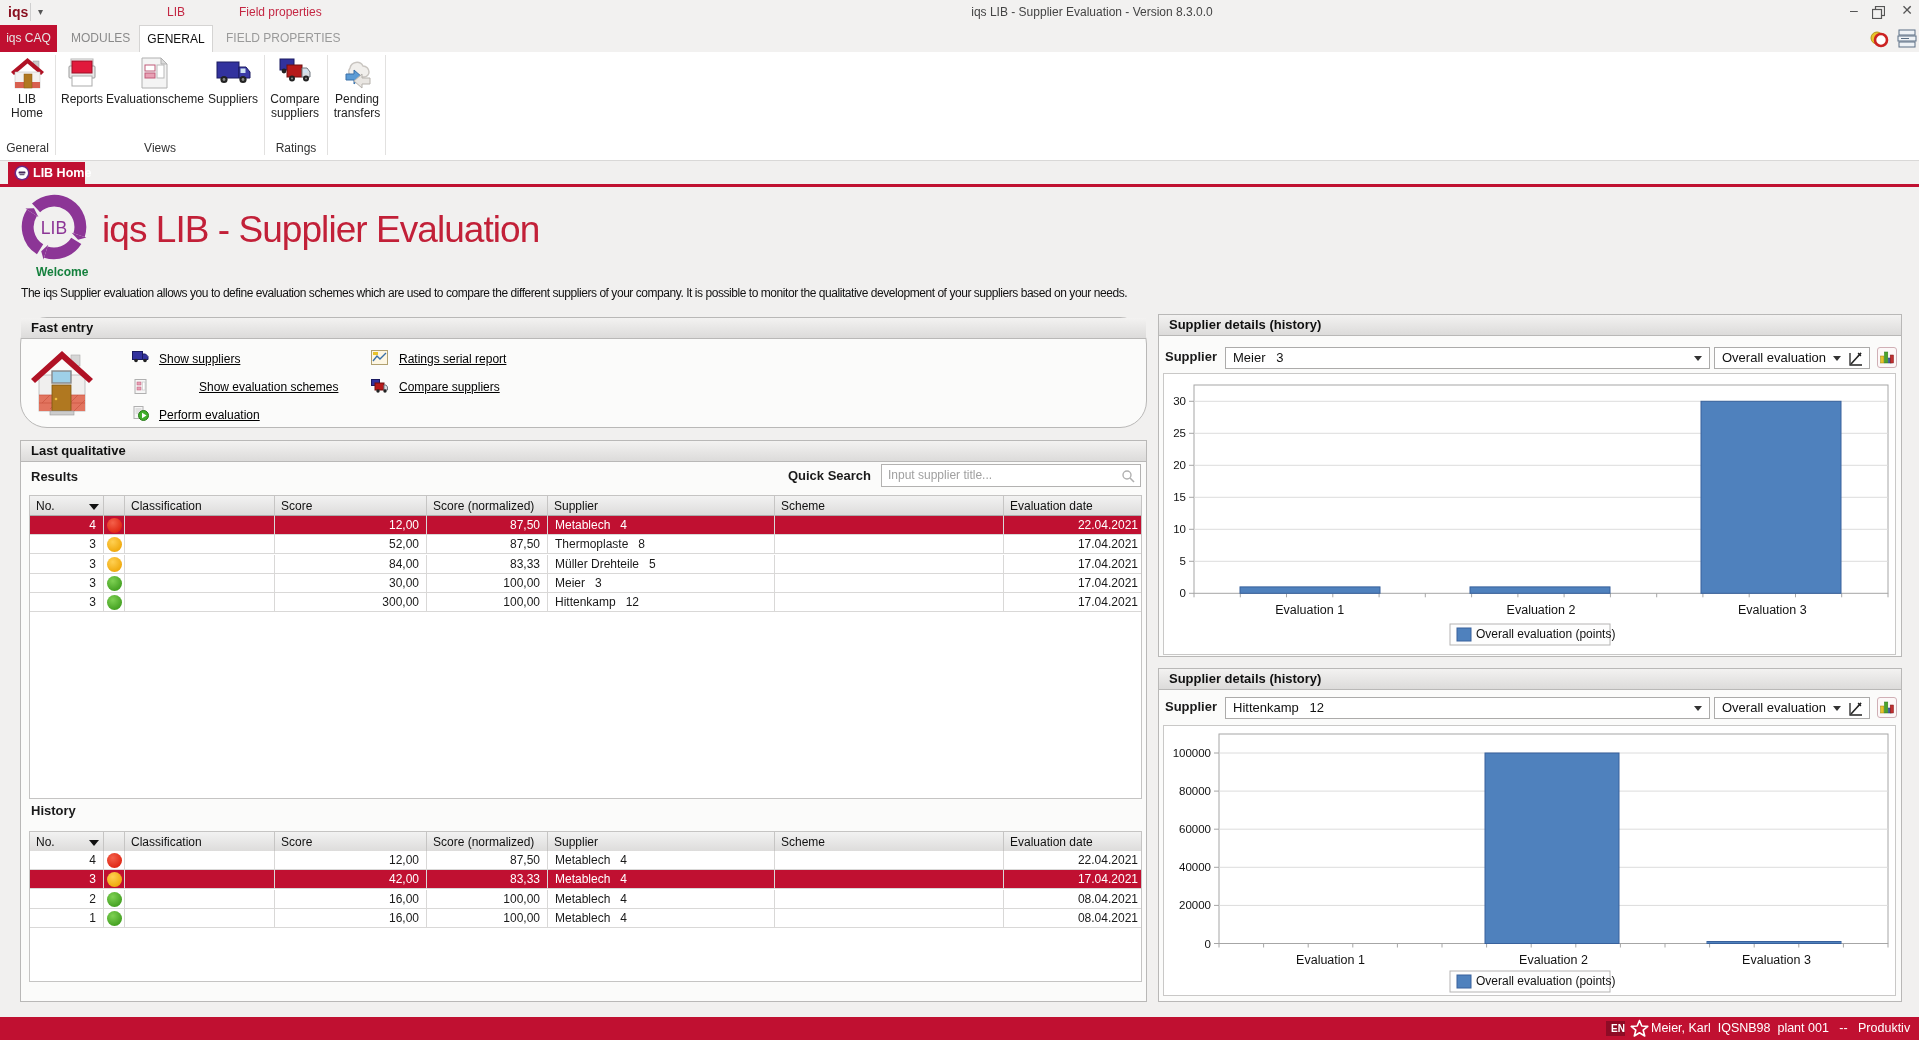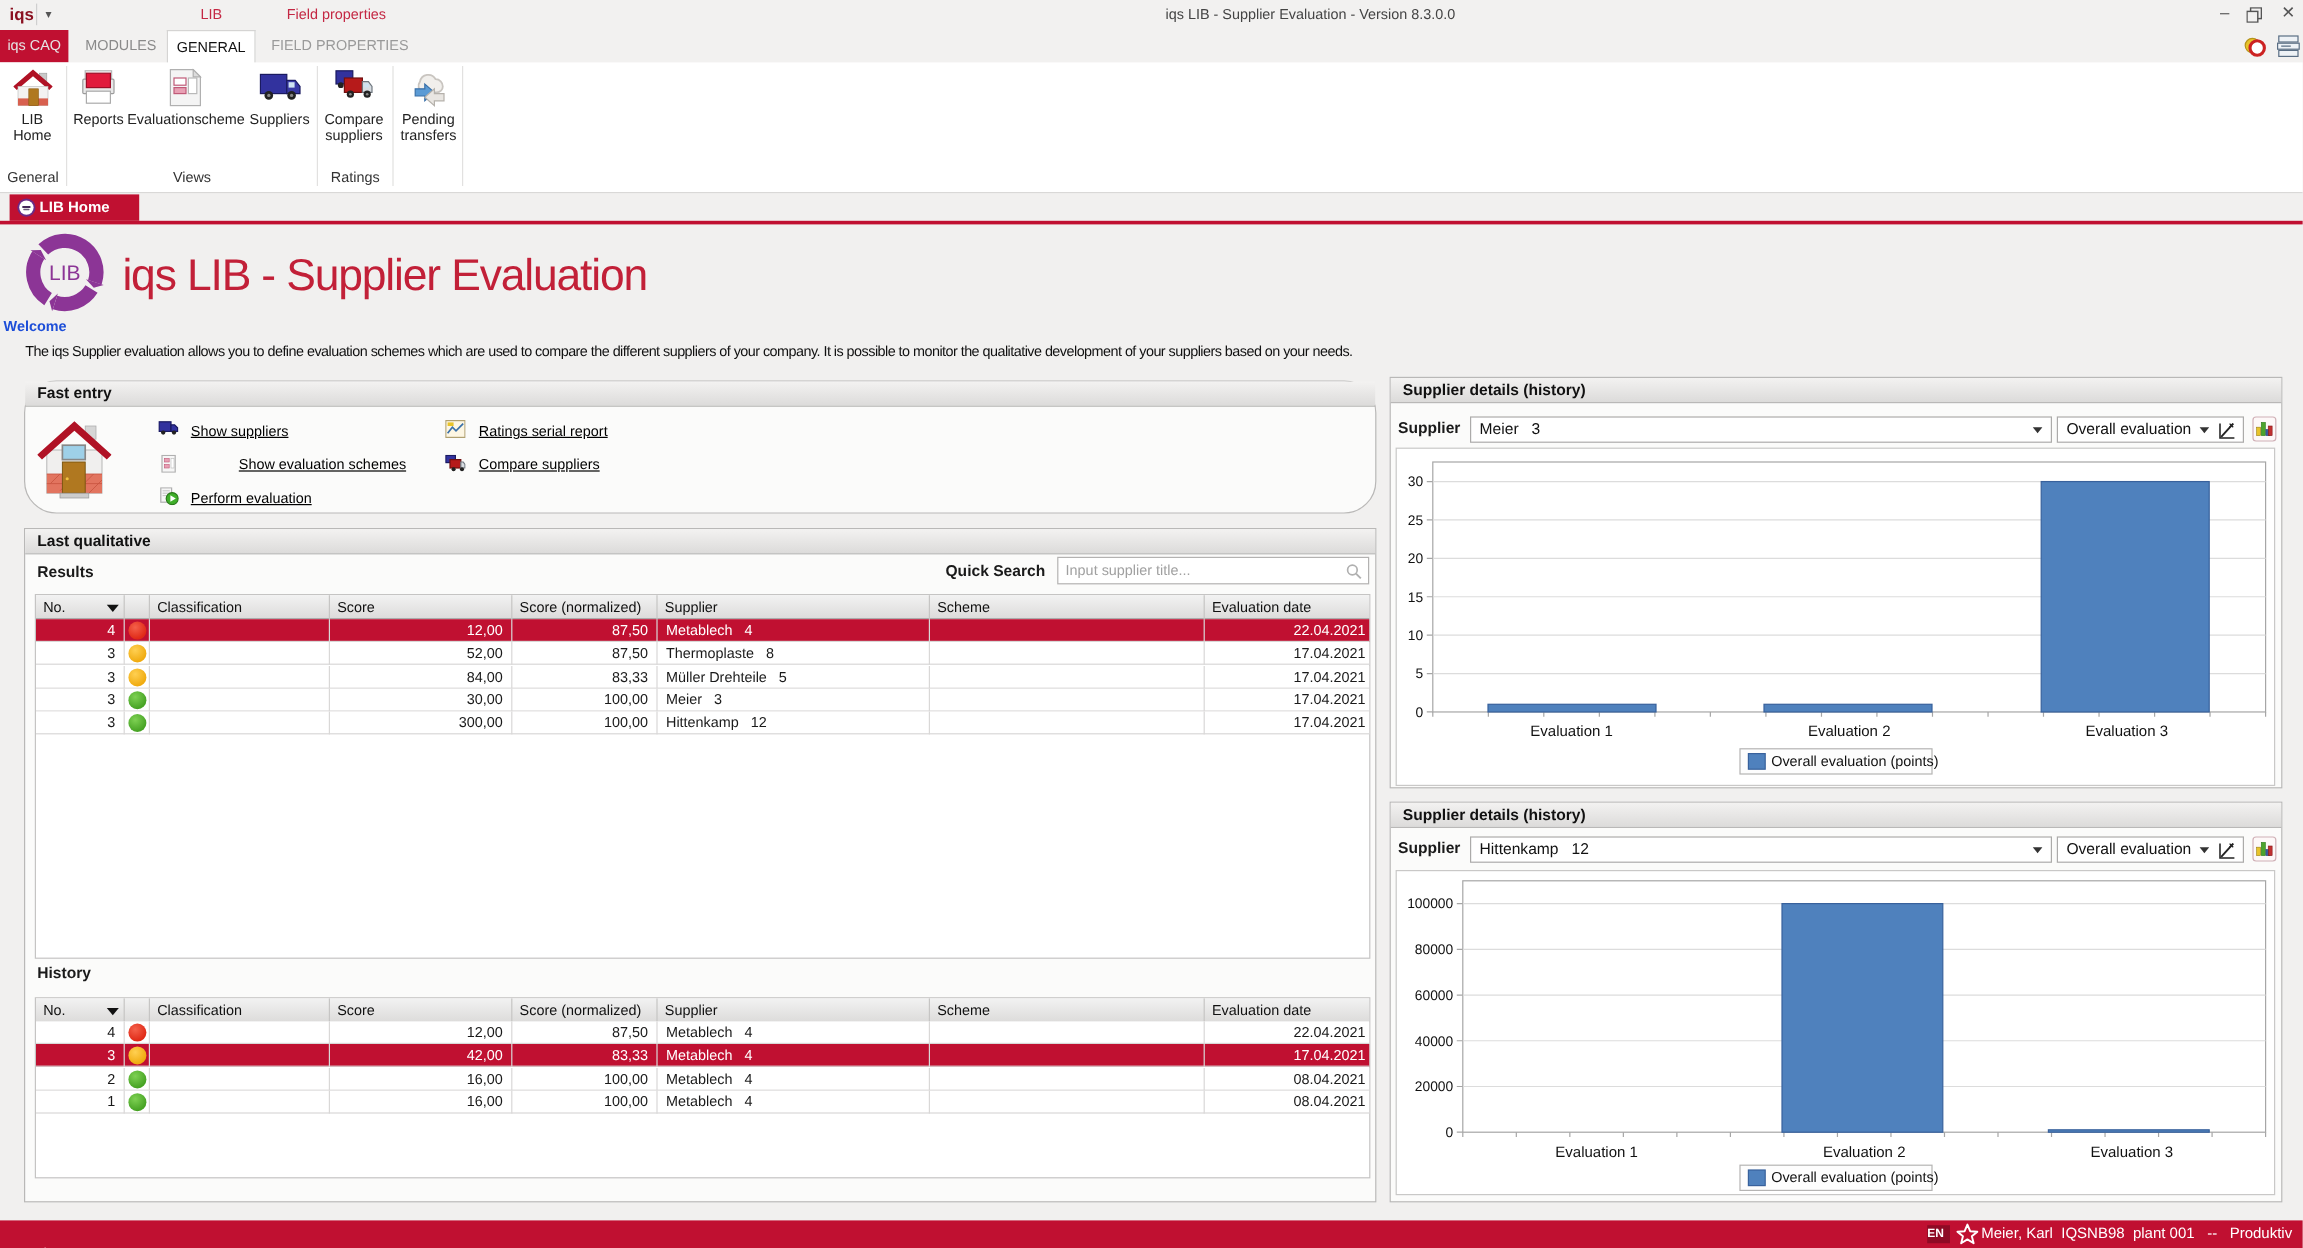--- a/index.html
+++ b/index.html
@@ -23,26 +23,26 @@
 .ctxlbl { position:absolute; top:5px; color:#c42743; font-size:12px; }
 
 
 .ribbon { position:absolute; left:0; top:52px; width:1919px; height:109px; background:#ffffff; border-bottom:1px solid #d9d8d7; }
 .riblbl { position:absolute; width:110px; text-align:center; font-size:12px; color:#222; }
 .ribgrouplbl { position:absolute; top:89px; font-size:12px; color:#333; text-align:center; }
 .ribsep { position:absolute; top:3px; width:1px; height:100px; background:#e2e1e0; }
 
 
 .docstrip { position:absolute; left:0; top:162px; width:1919px; height:22px; background:#f1f0ef; }
-.doctab { position:absolute; left:8px; top:0; width:108px; height:22px; background:#c01031; color:#fff; font-weight:bold; font-size:12.5px; line-height:22px; white-space:nowrap; }
+.doctab { position:absolute; left:8px; top:0; width:77px; height:22px; background:#c01031; color:#fff; font-weight:bold; font-size:12.5px; line-height:22px; white-space:nowrap; }
 .redline { position:absolute; left:0; top:184px; width:1919px; height:3px; background:#c01031; }
 
 
 .h1 { position:absolute; left:102px; top:209px; font-size:37px; color:#c22038; letter-spacing:-0.95px; }
-.welcome { position:absolute; left:3px; top:265px; font-weight:bold; font-size:12px; color:#1d4ed8; }
+.welcome { position:absolute; left:36px; top:265px; font-weight:bold; font-size:12px; color:#15803d; }
 .welcometxt { position:absolute; left:21px; top:286px; font-size:12px; color:#111; letter-spacing:-0.45px; }
 
 
 .panel { position:absolute; background:#fbfbfa; border:1px solid #b9b8b7; }
 .phead { position:absolute; left:0; top:0; right:0; height:21px; background:linear-gradient(#f3f2f1,#dcdbda); border-bottom:1px solid #b9b8b7; font-weight:bold; font-size:13px; color:#111; padding-left:10px; line-height:20px; }
 
 
 .lnk { position:absolute; font-size:12px; color:#000; text-decoration:underline; }
 .licon { position:absolute; width:17px; height:15px; }
 
@@ -564,18 +564,18 @@
           <rect x="286" y="245" width="160" height="21" fill="#fdfdfd" stroke="#b5b4b3"></rect>
           <rect x="293" y="249" width="14" height="13" fill="#4f81bd" stroke="#38619c"></rect>
           <text x="312" y="259" font-size="12" fill="#111" font-family="Liberation Sans, sans-serif">Overall evaluation (points)</text>
         </g>
       </svg>
   </div>
 </div>
 
 <div class="statusbar">
   <div class="abs" style="left:8px; top:20px;">Ready</div>
-  <div class="abs" style="left:1606px; top:4px; width:19px; height:15px; background:#8e0b25; text-align:left; font-size:10px; font-weight:bold; line-height:15px;">EN</div>
+  <div class="abs" style="left:1606px; top:4px; width:19px; height:15px; background:#8e0b25; text-align:right; font-size:10px; font-weight:bold; line-height:15px;">EN</div>
   <svg class="abs" style="left:1630px; top:2px;" width="19" height="19" viewBox="0 0 19 19">
     <path d="M9.5 1.5 L11.8 7 L17.8 7.4 L13.2 11.2 L14.7 17 L9.5 13.8 L4.3 17 L5.8 11.2 L1.2 7.4 L7.2 7 Z" fill="none" stroke="#fff" stroke-width="1.6" stroke-linejoin="round"></path>
   </svg>
   <div class="abs" style="left:1651px; top:4px; white-space:nowrap; font-size:12.5px;">Meier, Karl&nbsp;&nbsp;IQSNB98&nbsp;&nbsp;plant 001&nbsp;&nbsp;&nbsp;--&nbsp;&nbsp;&nbsp;Produktiv</div>
 </div>
 
 </body></html>

